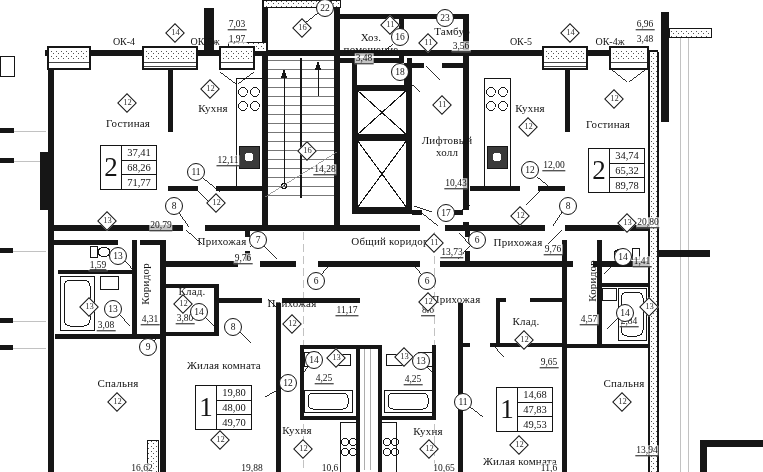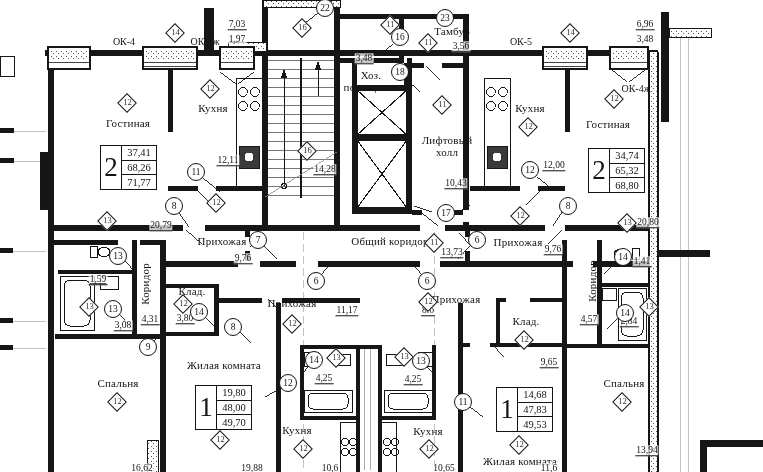--- a/index.html
+++ b/index.html
@@ -312,21 +312,21 @@
         <line x1="562" y1="230" x2="548" y2="244"></line>
     <line x1="426" y1="66" x2="440" y2="80"></line>
         <line x1="422" y1="213" x2="438" y2="226"></line>
   </g>
 </svg>
 
 <div class="layer">
 
 <div class="pin room" style="left: 128px; top: 123px;">Гостиная</div>
       <div class="pin room" style="left: 213px; top: 108px;">Кухня</div>
-      <div class="pin room" style="left: 371px; top: 43px; margin-top: 38px;">Хоз.
+      <div class="pin room" style="left: 371px; top: 43px;">Хоз.
 помещение</div>
       <div class="pin room" style="left: 452px; top: 31px;">Тамбур</div>
       <div class="pin room" style="left: 447px; top: 146px;">Лифтовый
 холл</div>
       <div class="pin room" style="left: 390px; top: 241px;">Общий коридор</div>
       <div class="pin room" style="left: 530px; top: 108px;">Кухня</div>
       <div class="pin room" style="left: 608px; top: 124px;">Гостиная</div>
       <div class="pin room" style="left: 222px; top: 241px;">Прихожая</div>
       <div class="pin room" style="left: 518px; top: 242px;">Прихожая</div>
       <div class="pin room vertical" style="left: 145px; top: 284px;">Коридор</div>
@@ -341,44 +341,44 @@
       <div class="pin room" style="left: 624px; top: 383px;">Спальня</div>
       <div class="pin room" style="left: 297px; top: 430px;">Кухня</div>
       <div class="pin room" style="left: 428px; top: 431px;">Кухня</div>
     </div>
 
 <div class="layer">
 
 <div class="pin win" style="left: 124px; top: 41px;">ОК-4</div>
       <div class="pin win" style="left: 205px; top: 41px;">ОК-5ж</div>
       <div class="pin win" style="left: 521px; top: 41px;">ОК-5</div>
-      <div class="pin win" style="left: 636px; top: 41px; margin-top: 47px;">ОК-4ж</div>
+      <div class="pin win" style="left: 610px; top: 41px;">ОК-4ж</div>
     </div>
 
 <div class="layer">
 
 <div class="pin dim underline" style="left: 237px; top: 25px;">7,03</div>
       <div class="pin dim" style="left: 237px; top: 39px;">1,97</div>
       <div class="pin dim underline" style="left: 645px; top: 25px;">6,96</div>
       <div class="pin dim" style="left: 645px; top: 39px;">3,48</div>
       <div class="pin dim underline" style="left: 364px; top: 59px;">3,48</div>
       <div class="pin dim underline" style="left: 461px; top: 47px;">3,56</div>
       <div class="pin dim underline" style="left: 325px; top: 170px;">14,28</div>
       <div class="pin dim underline" style="left: 228px; top: 161px;">12,11</div>
       <div class="pin dim underline" style="left: 554px; top: 166px;">12,00</div>
       <div class="pin dim underline" style="left: 456px; top: 184px;">10,43</div>
       <div class="pin dim underline" style="left: 161px; top: 226px; text-align: center;">20,79</div>
       <div class="pin dim underline" style="left: 648px; top: 223px;">20,80</div>
       <div class="pin dim underline" style="left: 243px; top: 259px;">9,76</div>
       <div class="pin dim underline" style="left: 452px; top: 253px;">13,73</div>
       <div class="pin dim underline" style="left: 553px; top: 250px;">9,76</div>
-      <div class="pin dim underline" style="left: 98px; top: 280px; text-decoration: underline;">1,59</div>
+      <div class="pin dim underline" style="left: 98px; top: 266px; text-decoration: underline;">1,59</div>
       <div class="pin dim underline" style="left: 642px; top: 262px;">1,41</div>
       <div class="pin dim underline" style="left: 150px; top: 320px;">4,31</div>
-      <div class="pin dim underline" style="left: 123px; top: 326px; text-align: center;">3,08</div>
+      <div class="pin dim underline" style="left: 106px; top: 326px; text-align: center;">3,08</div>
       <div class="pin dim underline" style="left: 185px; top: 319px;">3,80</div>
       <div class="pin dim underline" style="left: 347px; top: 311px;">11,17</div>
       <div class="pin dim underline" style="left: 428px; top: 311px;">8.6</div>
       <div class="pin dim underline" style="left: 589px; top: 320px;">4,57</div>
       <div class="pin dim underline" style="left: 629px; top: 322px;">2,84</div>
       <div class="pin dim underline" style="left: 324px; top: 379px;">4,25</div>
       <div class="pin dim underline" style="left: 413px; top: 380px;">4,25</div>
       <div class="pin dim underline" style="left: 549px; top: 363px;">9,65</div>
       <div class="pin dim underline" style="left: 647px; top: 451px;">13,94</div>
       <div class="pin dim underline" style="left: 142px; top: 469px;">16,62</div>
@@ -578,21 +578,21 @@
         <div>37,41</div>
         <div>68,26</div>
         <div>71,77</div>
       </div>
     </div>
       <div class="stamp" style="left: 588px; top: 148px;">
       <div class="num">2</div>
       <div class="rows">
         <div>34,74</div>
         <div>65,32</div>
-        <div>68,80</div>
+        <div>89,78</div>
       </div>
     </div>
       <div class="stamp" style="left: 195px; top: 385px;">
       <div class="num">1</div>
       <div class="rows">
         <div>19,80</div>
         <div>48,00</div>
         <div>49,70</div>
       </div>
     </div>

